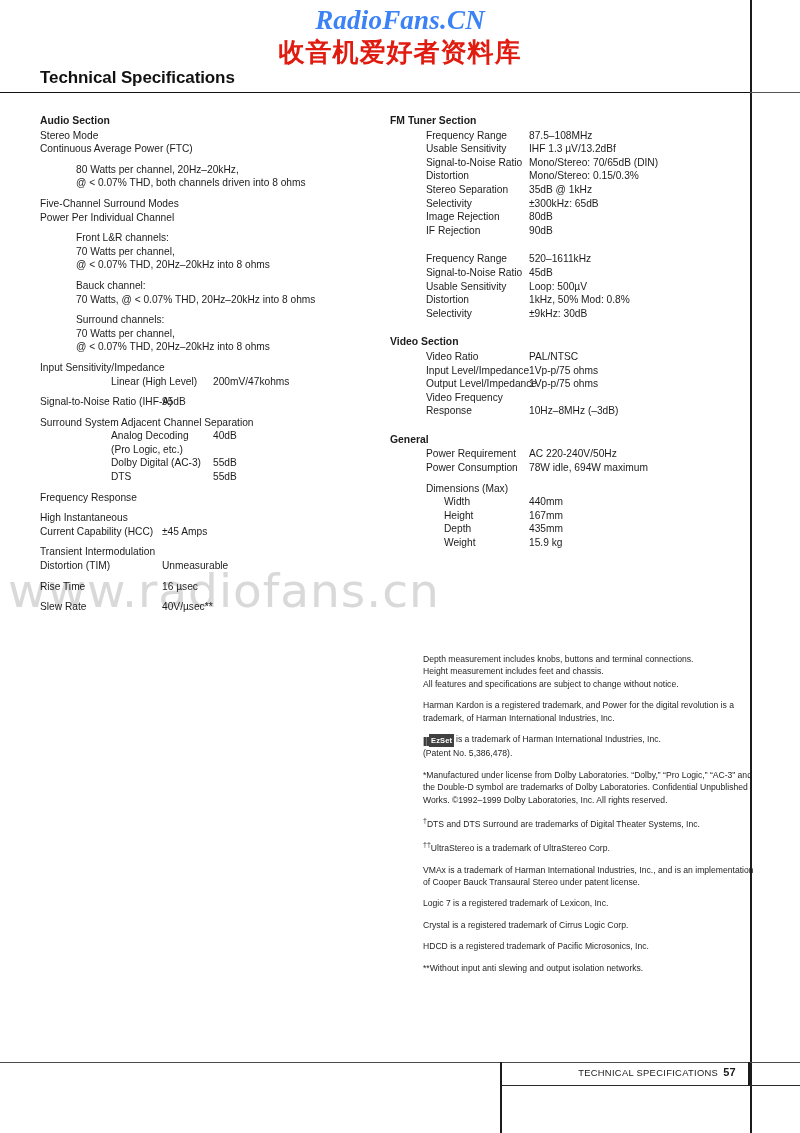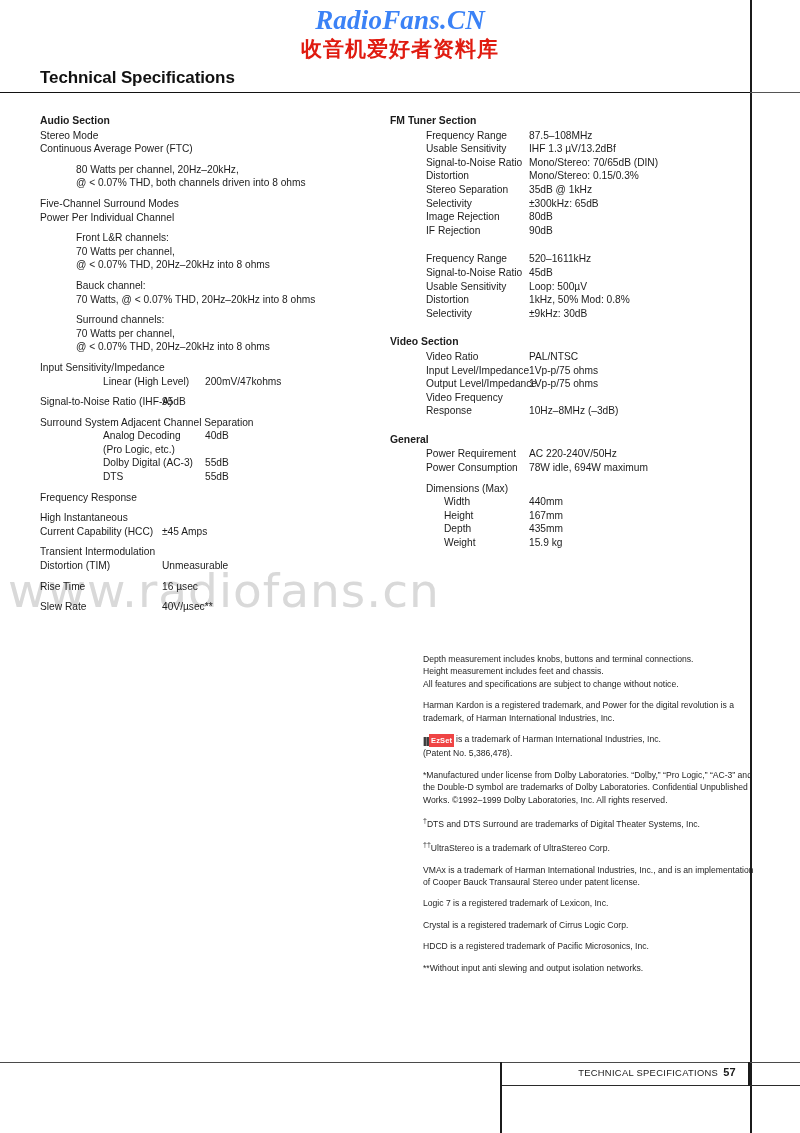--- a/index.html
+++ b/index.html
@@ -34,21 +34,21 @@
     font-style: italic;
     font-weight: bold;
     font-size: 27px;
     color: #3b82f6;
     letter-spacing: 0.2px;
     line-height: 1.05;
   }
   .wm-top .wm-cjk {
     font-family: "DejaVu Sans", sans-serif;
     font-weight: bold;
-    font-size: 21px;
+    font-size: 26px;
     color: #e01b10;
     letter-spacing: 1px;
     line-height: 1.25;
     margin-top: 2px;
   }
   .wm-mid {
     position: absolute;
     left: 8px;
     top: 563px;
     width: 790px;
@@ -164,21 +164,21 @@
   
   .row {
     display: flex;
     white-space: nowrap;
   }
   .row > .lbl { flex: 0 0 auto; }
   .row > .val { flex: 0 0 auto; }
 
   
   .col-left .row > .lbl { width: 122px; }
-  .col-left .row.deep > .lbl { width: 102px; margin-left: 20px; padding-left: 43px; }
+  .col-left .row.deep > .lbl { width: 102px; margin-left: 28px; padding-left: 43px; }
 
   
   .col-right .row > .lbl { width: 103px; margin-left: 36px; }
   .col-right .row.sub > .lbl { width: 85px; margin-left: 54px; }
 
   
   .notes {
     position: absolute;
     left: 390px;
     top: 653px;
@@ -201,21 +201,21 @@
     display: inline-block;
     vertical-align: middle;
     letter-spacing: -1px;
     font-size: 9px;
     font-weight: bold;
     color: #111;
   }
   .ezset .tag {
     display: inline-block;
     vertical-align: middle;
-    background: #ef4444;
+    background: #404040;
     color: #fff;
     font-size: 7.5px;
     font-weight: bold;
     padding: 0.5px 2px;
     letter-spacing: 0.1px;
   }
 
   
   .footer-label {
     position: absolute;

